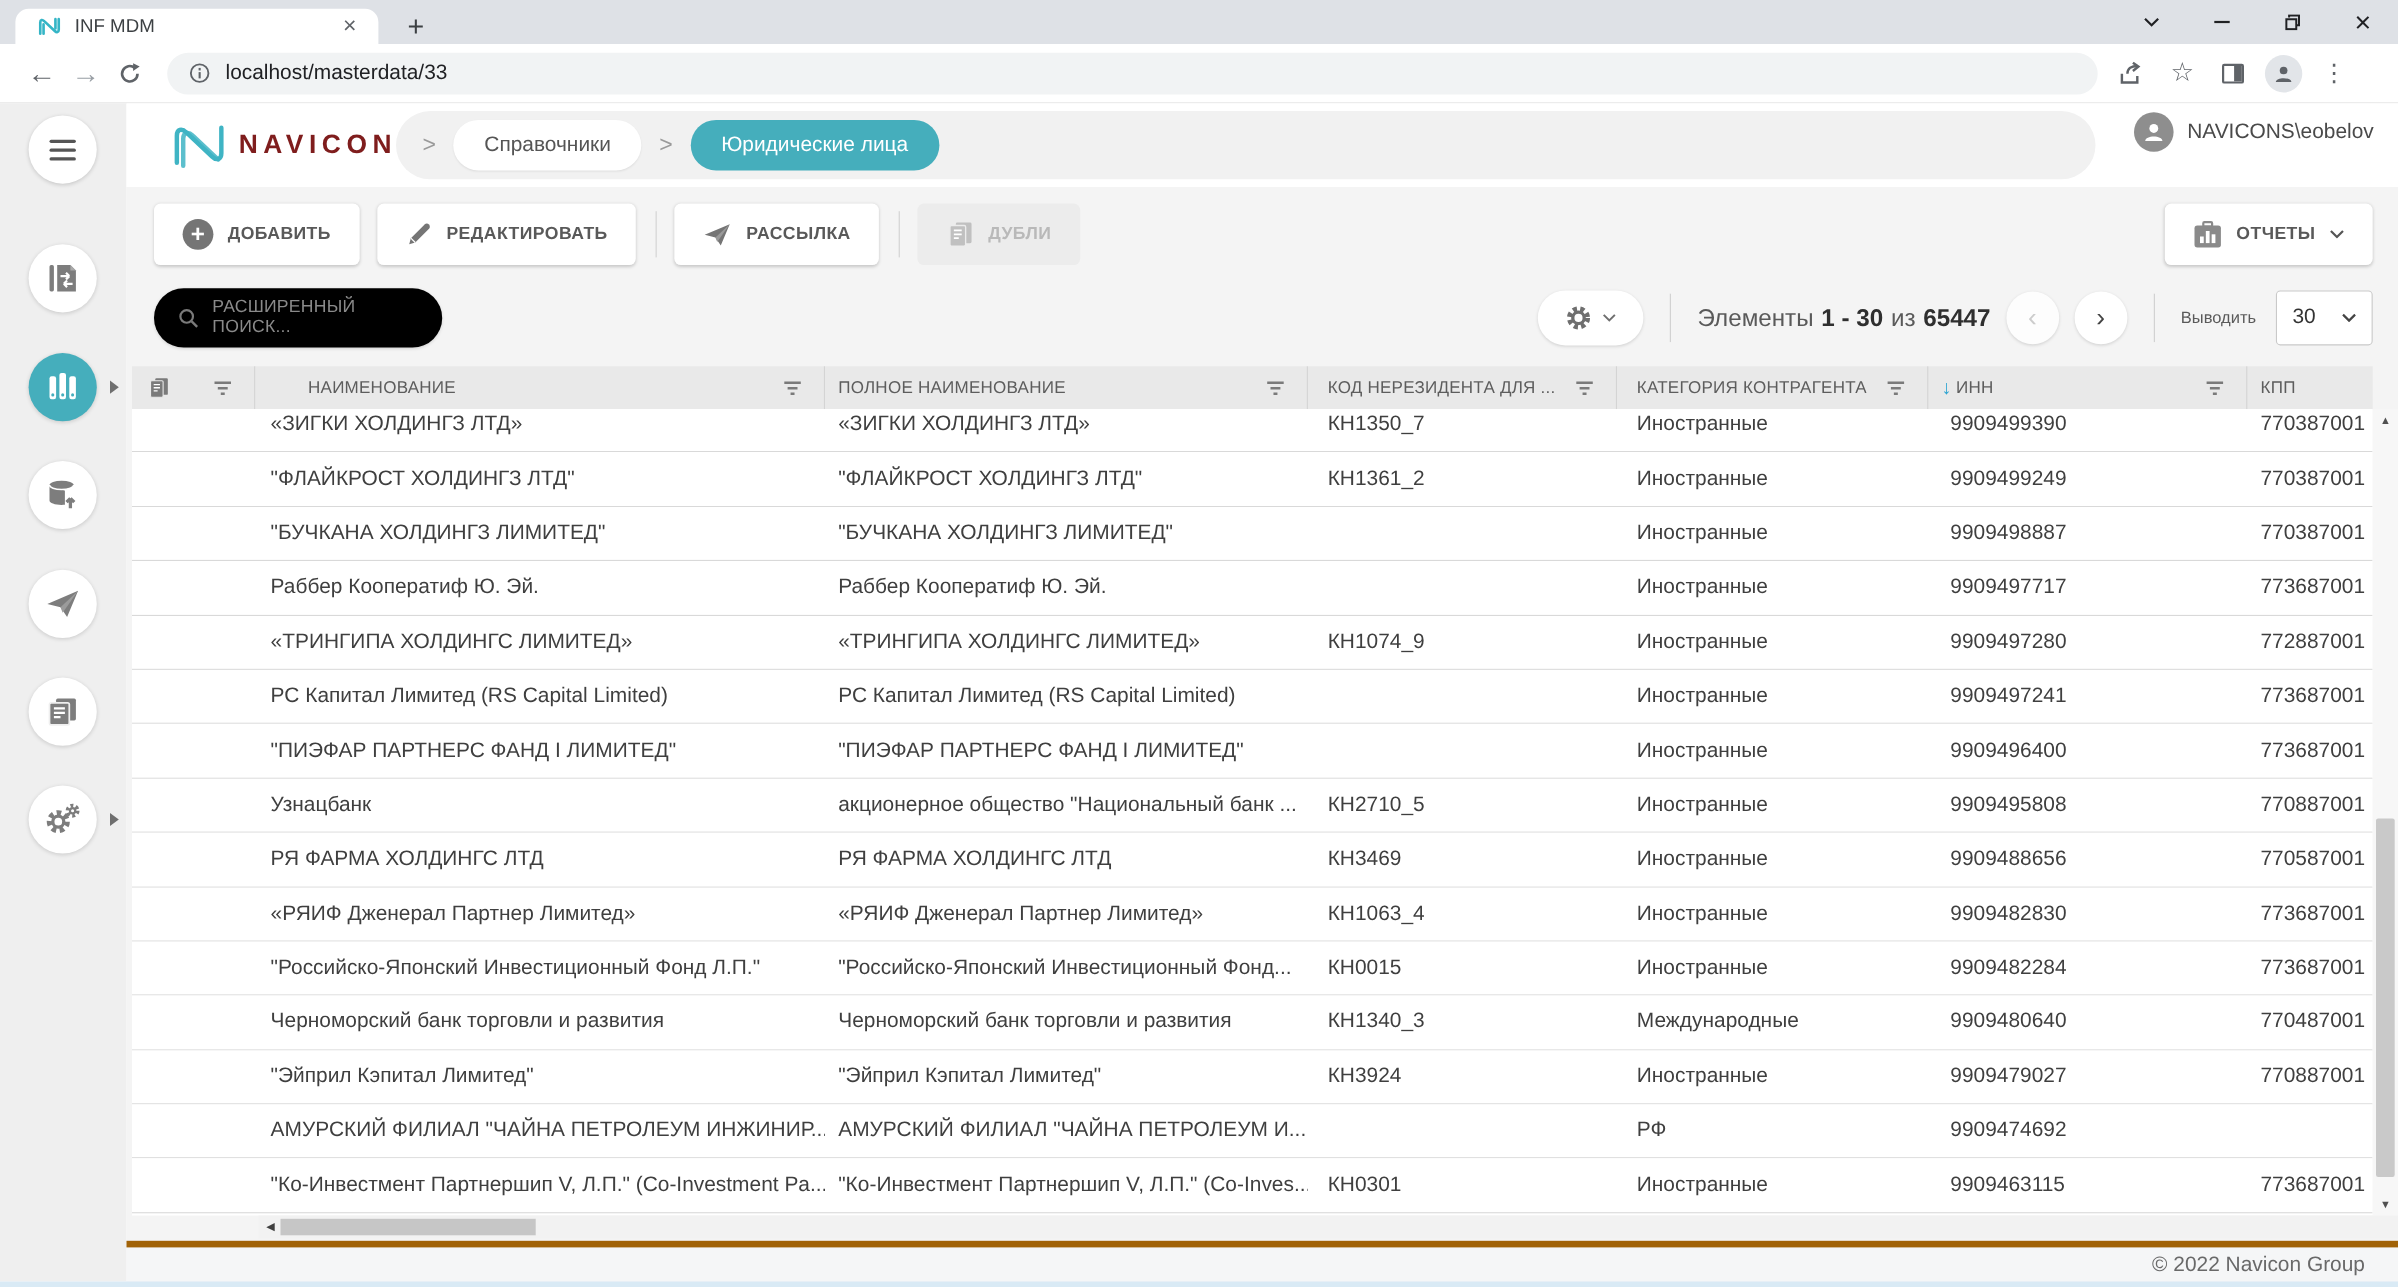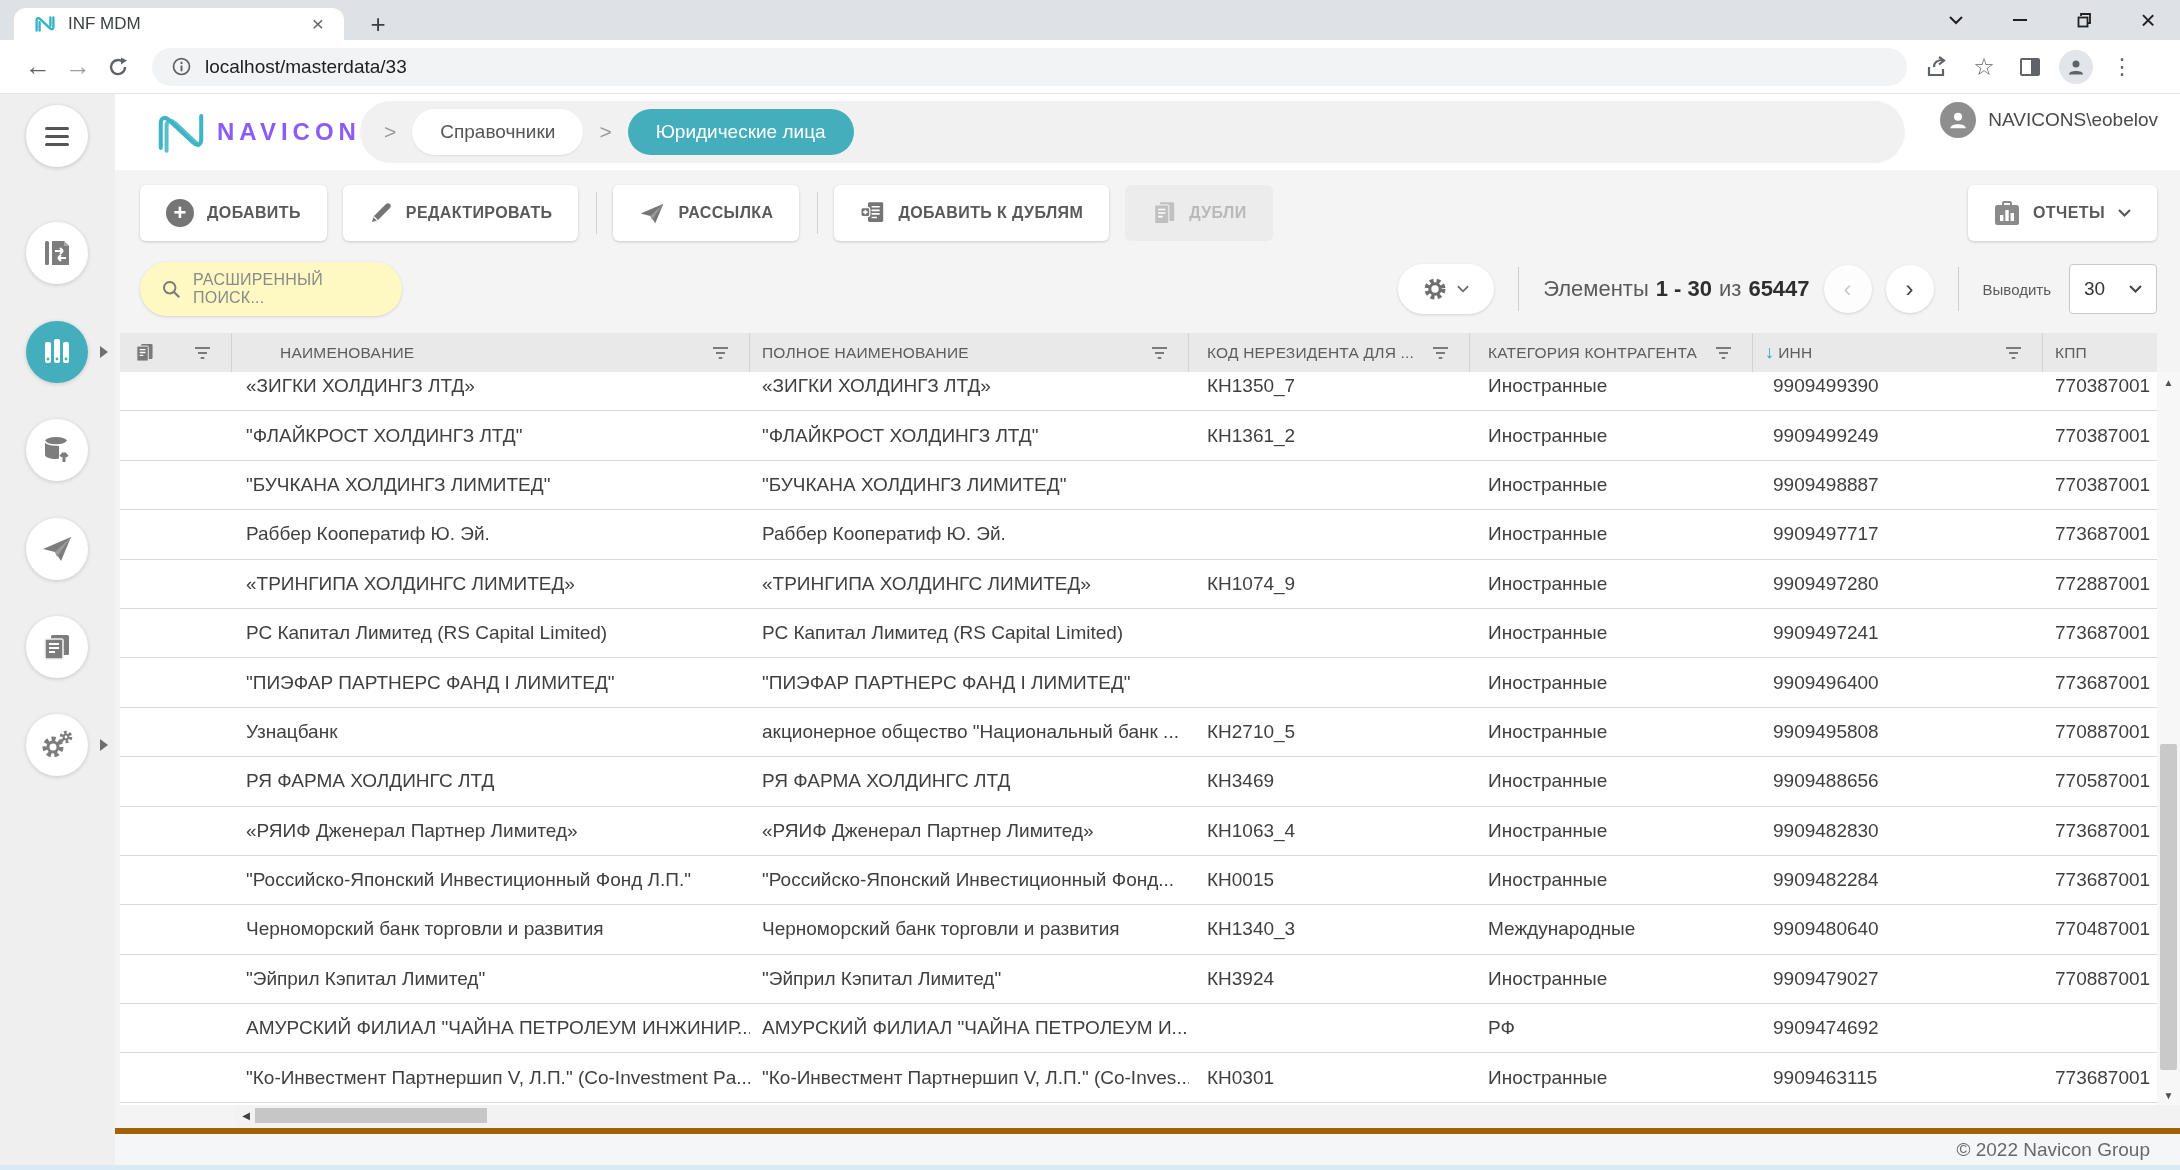--- a/index.html
+++ b/index.html
@@ -40,21 +40,21 @@
     display:flex; align-items:center; justify-content:center; }
   .dots { font-size:22px; }
 
   
   #appheader { left:115px; top:94px; width:2065px; height:76px; background:#fff; }
   #hamburger { left:26px; top:105px; width:62px; height:62px; border-radius:50%; background:#fff;
     box-shadow:0 1px 4px rgba(0,0,0,.18); display:flex; flex-direction:column; gap:5px;
     align-items:center; justify-content:center; }
   #hamburger span { width:24px; height:3px; background:#555; border-radius:2px; }
   #logo { left:40px; top:16px; display:flex; align-items:center; gap:10px; }
-  #logo .word { font-size:24px; letter-spacing:5px; color:#8b5cf6; font-weight:bold; }
+  #logo .word { font-size:24px; letter-spacing:5px; color:#7f1d1d; font-weight:bold; }
   #crumbstrip { left:245px; top:7px; width:1545px; height:62px; background:#f1f1f1;
     border-radius:31px; display:flex; align-items:center; padding:0 10px 0 24px; gap:16px; }
   .crumb-sep { color:#9a9a9a; font-size:21px; }
   .crumb { height:46px; border-radius:23px; display:flex; align-items:center;
     padding:0 28px; font-size:19px; }
   .crumb.white { background:#fff; color:#555; box-shadow:0 1px 2px rgba(0,0,0,.08); }
   .crumb.teal  { background:#45aebc; color:#fff; }
   #userchip { right:22px; top:8px; display:flex; align-items:center; gap:12px; }
   #userchip .uname { font-size:19px; color:#4a4a4a; }
   .avatar-app { width:36px; height:36px; border-radius:50%; background:#8e8e8e;
@@ -79,21 +79,21 @@
     font-size:16px; font-weight:bold; letter-spacing:.4px; color:#595959; margin-right:16px; }
   .tbtn.disabled { background:#ececec; box-shadow:none; color:#b9b9b9; }
   .vdiv { width:1px; height:42px; background:#d2d2d2; margin:0 16px 0 2px; }
   .pluscircle { width:28px; height:28px; border-radius:50%; background:#757575; color:#fff;
     font-size:22px; font-weight:bold; display:flex; align-items:center; justify-content:center; line-height:1; }
   #reports { margin:0 0 0 auto; }
   .chev { flex:0 0 auto; }
 
   
   #searchrow { left:0; top:92px; width:2065px; height:54px; }
-  #searchpill { left:25px; top:0; width:262px; height:54px; background:#fef9c3; border-radius:27px;
+  #searchpill { left:25px; top:0; width:262px; height:54px; background:#000000; border-radius:27px;
     box-shadow:0 1px 3px rgba(0,0,0,.14); display:flex; align-items:center; gap:12px; padding:0 22px;
     font-size:16px; color:#8a8a8a; letter-spacing:.2px; }
   #pager { right:23px; top:0; height:54px; display:flex; align-items:center; }
   #gearpill { width:96px; height:50px; background:#fff; border-radius:25px; box-shadow:0 1px 3px rgba(0,0,0,.14);
     display:flex; align-items:center; justify-content:center; gap:10px; }
   .pdiv { width:1px; height:44px; background:#cfcfcf; margin:0 24px; }
   #itemstext { font-size:22px; color:#5a5a5a; display:flex; gap:7px; align-items:center; }
   #itemstext b { color:#2f2f2f; }
   .pgbtn { width:48px; height:48px; border-radius:50%; background:#fff; box-shadow:0 1px 3px rgba(0,0,0,.14);
     display:flex; align-items:center; justify-content:center; font-size:24px; color:#444; margin-left:14px; }
@@ -323,29 +323,20 @@
       </div>
       <div class="vdiv"></div>
       <div class="tbtn">
         <svg width="26" height="23" viewBox="0 0 32 28">
           <polygon points="2,14 30,2 20,26 14,17" fill="#757575"></polygon>
           <polygon points="14,17 30,2 16,22" fill="#999"></polygon>
         </svg>
         <span>РАССЫЛКА</span>
       </div>
       <div class="vdiv"></div>
-      <div class="tbtn">
-        <svg width="25" height="24" viewBox="0 0 28 26">
-          <rect x="9" y="1" width="17" height="22" rx="1.5" fill="#757575"></rect>
-          <path d="M13 6 H22 M13 10 H22 M13 14 H22 M13 18 H19" stroke="#fff" stroke-width="1.8"></path>
-          <rect x="1" y="7" width="10" height="10" rx="2" fill="#757575" stroke="#fff" stroke-width="1.4"></rect>
-          <path d="M6 9.5 V14.5 M3.5 12 H8.5" stroke="#fff" stroke-width="1.8"></path>
-        </svg>
-        <span>ДОБАВИТЬ К ДУБЛЯМ</span>
-      </div>
       <div class="tbtn disabled">
         <svg width="25" height="24" viewBox="0 0 28 26">
           <rect x="10" y="1" width="16" height="21" rx="1.5" fill="#c0c0c0"></rect>
           <rect x="4" y="4" width="16" height="21" rx="1.5" fill="#c0c0c0" stroke="#ececec" stroke-width="1.4"></rect>
           <path d="M8 9 H16 M8 13 H16 M8 17 H13" stroke="#fff" stroke-width="1.8"></path>
         </svg>
         <span>ДУБЛИ</span>
       </div>
       <div class="tbtn" id="reports">
         <svg width="26" height="25" viewBox="0 0 26 25">

